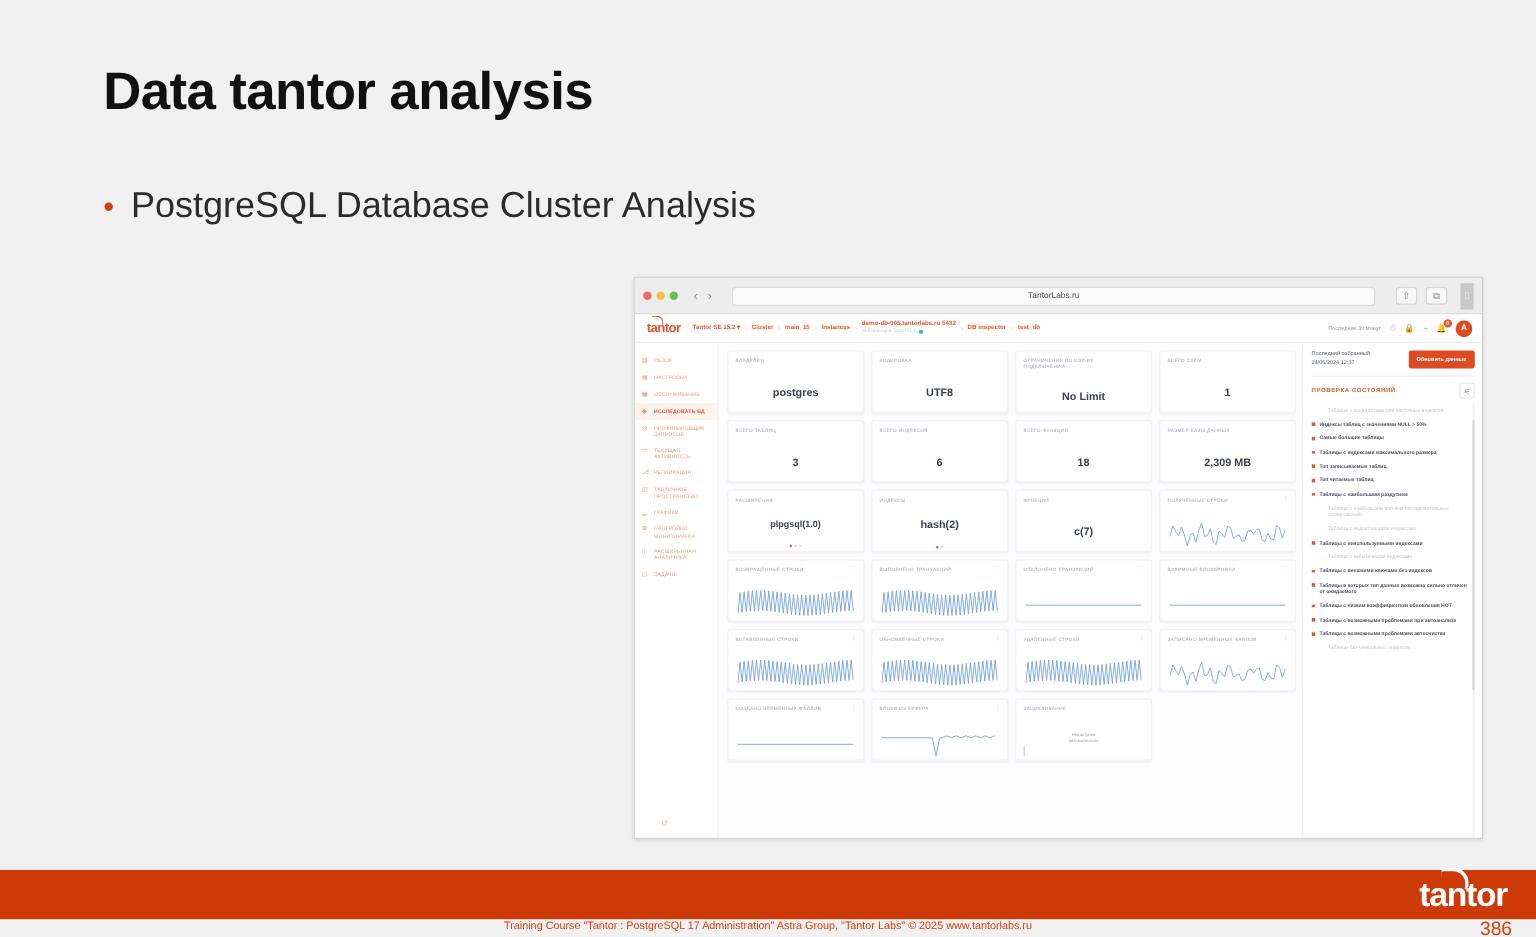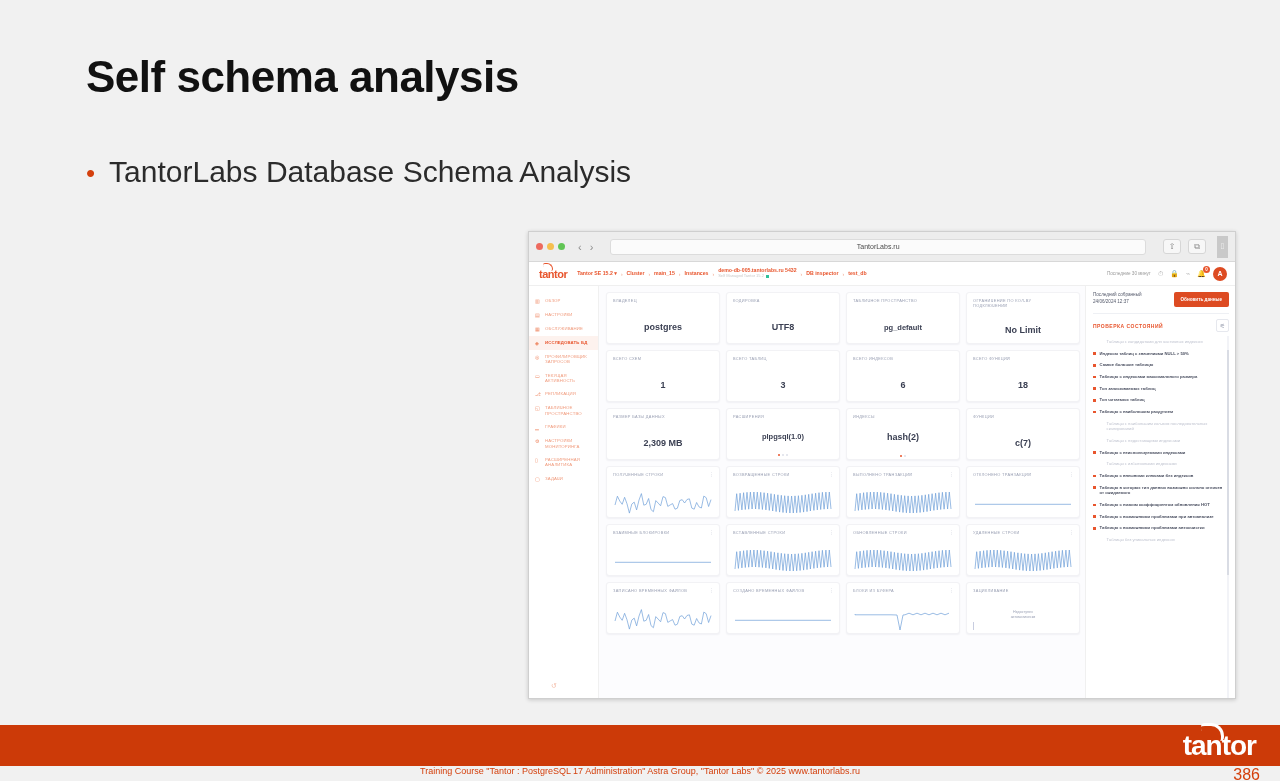--- a/index.html
+++ b/index.html
@@ -207,25 +207,25 @@
   .page-num {
     position: absolute; right: 20px; top: 766px;
     font-size: 16px; color: #d4400d;
   }
 </style>
 </head>
 <body>
 
 <div class="slide">
 
-  <h1 class="slide-title">Self schema analysis</h1>
+  <h1 class="slide-title">Data tantor analysis</h1>
 
   <div class="bullet-row">
     <span class="bullet-dot">•</span>
-    <span class="bullet-text">TantorLabs Database Schema Analysis</span>
+    <span class="bullet-text">PostgreSQL Database Cluster Analysis</span>
   </div>
 
   <div class="shot">
 
     <div class="browser-bar">
       <div class="dots">
         <span class="dot r"></span>
         <span class="dot y"></span>
         <span class="dot g"></span>
       </div>
@@ -340,24 +340,20 @@
       <div class="app-main" id="cards">
           <div class="card">
             <div class="card-label">ВЛАДЕЛЕЦ</div>
             <div class="card-value">postgres</div>
           </div>
           <div class="card">
             <div class="card-label">КОДИРОВКА</div>
             <div class="card-value">UTF8</div>
           </div>
           <div class="card">
-            <div class="card-label">ТАБЛИЧНОЕ ПРОСТРАНСТВО</div>
-            <div class="card-value small">pg_default</div>
-          </div>
-          <div class="card">
             <div class="card-label">ОГРАНИЧЕНИЕ ПО КОЛ-ВУ ПОДКЛЮЧЕНИЙ</div>
             <div class="card-value">No Limit</div>
           </div>
           <div class="card">
             <div class="card-label">ВСЕГО СХЕМ</div>
             <div class="card-value">1</div>
           </div>
           <div class="card">
             <div class="card-label">ВСЕГО ТАБЛИЦ</div>
             <div class="card-value">3</div>

